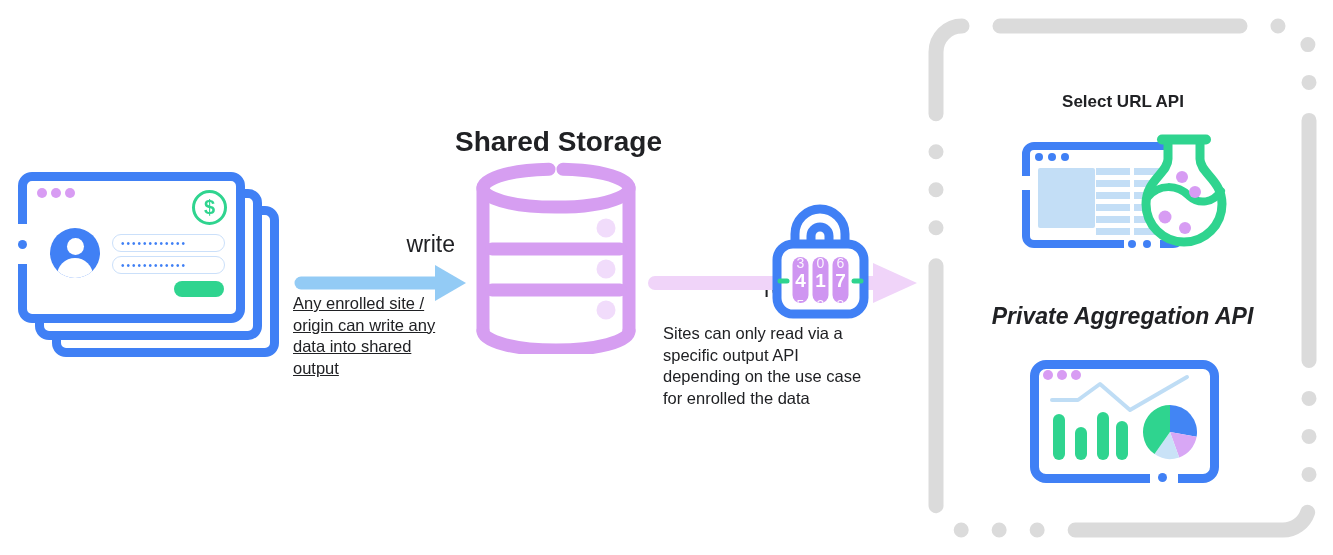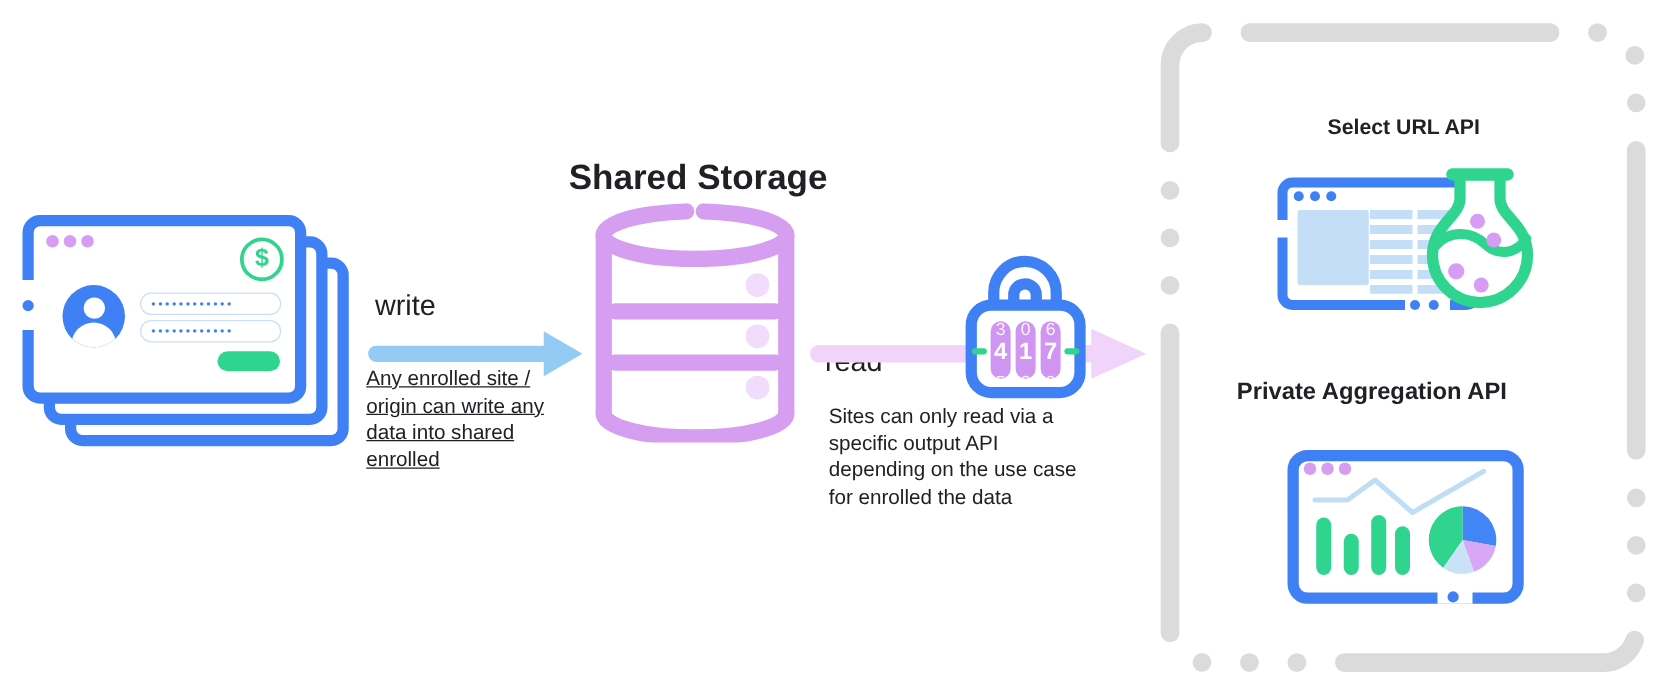--- a/index.html
+++ b/index.html
@@ -34,21 +34,21 @@
   .avatar-head{position:absolute;left:16.5px;top:10px;width:17px;height:17px;border-radius:50%;background:#fff;}
   .avatar-body{position:absolute;left:7px;top:30px;width:36px;height:36px;border-radius:50%;background:#fff;}
   .pw-field{position:absolute;left:85px;width:113px;height:18px;background:#fff;
             border:1.5px solid var(--field-border);border-radius:9px;display:flex;align-items:center;
             padding-left:8px;color:var(--blue);font-size:10px;letter-spacing:2px;overflow:hidden;}
   .login-btn{position:absolute;left:147px;top:100px;width:50px;height:16px;border-radius:8px;background:var(--green);}
   .gap-left{position:absolute;left:-11px;top:43px;width:13px;height:40px;background:#fff;}
   .dot-left{position:absolute;left:-9px;top:59px;width:9px;height:9px;border-radius:50%;background:var(--blue);}
 
   
-  .flow-label{position:absolute;font-size:23px;text-align:left;color:var(--text);}
+  .flow-label{position:absolute;font-size:23px;text-align:right;color:var(--text);}
   .caption{position:absolute;font-size:16.5px;line-height:21.5px;color:var(--text);}
   .title{position:absolute;font-size:28px;font-weight:bold;text-align:center;color:var(--text);}
 
   
   .browser{position:absolute;left:1022px;top:142px;width:163px;height:106px;background:#fff;
            border:8px solid var(--blue);border-radius:12px;}
   .bw-dots{position:absolute;left:5px;top:3px;display:flex;gap:5px;}
   .bdot{width:8px;height:8px;border-radius:50%;background:var(--blue);}
   .bw-rect{position:absolute;left:8px;top:18px;width:57px;height:60px;background:var(--blue-light);border-radius:2px;}
   .bw-col{position:absolute;top:18px;height:67px;
@@ -96,21 +96,21 @@
 
   <div class="flow-label abs" style="left:300px;top:231px;width:155px;">write</div>
   <svg class="abs" style="left:290px;top:258px;" width="185" height="50" viewBox="0 0 185 50">
     <line x1="11" y1="25" x2="147" y2="25" stroke="#93CBF5" stroke-width="13" stroke-linecap="round"></line>
     <polygon points="145,7 176,25 145,43" fill="#93CBF5"></polygon>
   </svg>
   <div class="caption abs" style="left:293px;top:293px;width:180px;text-decoration:underline;">
     <div>Any enrolled site /</div>
     <div>origin can write any</div>
     <div>data into shared</div>
-    <div>enrolled</div>
+    <div>output</div>
   </div>
 
   <div class="title abs" style="left:441px;top:126px;width:235px;">Shared Storage</div>
   <svg class="abs" style="left:472px;top:162px;" width="168" height="192" viewBox="0 0 168 192">
     <g fill="none" stroke="#D69EF1" stroke-width="13" stroke-linecap="round">
       <path d="M91 7.2 A73 19 0 1 1 77 7.2"></path>
       <path d="M11 26 V169"></path>
       <path d="M157 26 V169"></path>
       <path d="M11 169 A73 19 0 0 0 157 169"></path>
       <path d="M20 87 H148"></path>
@@ -193,21 +193,21 @@
   <svg class="abs" style="left:1139px;top:133px;" width="92" height="122" viewBox="0 0 92 122">
     <path d="M29 9 V26 C29 40 7 47 7 71 A38 38 0 1 0 83 71 C83 47 61 40 61 26 V9" fill="#fff" stroke="#2FD48F" stroke-width="9" stroke-linejoin="round"></path>
     <path d="M23 6.5 H67" fill="none" stroke="#2FD48F" stroke-width="10" stroke-linecap="round"></path>
     <path d="M9 64 C20 51 38 51 50 63 C60 72 74 70 82 58" fill="none" stroke="#2FD48F" stroke-width="8" stroke-linecap="round"></path>
     <circle cx="43" cy="44" r="6" fill="#D79CF3"></circle>
     <circle cx="56" cy="59" r="6" fill="#D79CF3"></circle>
     <circle cx="26" cy="84" r="6.5" fill="#D79CF3"></circle>
     <circle cx="46" cy="95" r="6" fill="#D79CF3"></circle>
   </svg>
 
-  <div class="title abs" style="left:940px;top:303px;width:315px;font-size:19px;">Private Aggregation API</div>
+  <div class="title abs" style="left:965px;top:303px;width:315px;font-size:23px;font-style:italic;">Private Aggregation API</div>
   <div class="agg-card">
     <div class="agg-dots">
       <span class="wdot"></span>
       <span class="wdot"></span>
       <span class="wdot"></span>
     </div>
     <svg class="abs" style="left:6px;top:3px;" width="150" height="45" viewBox="0 0 150 45">
       <polyline points="7,28 33,28 55,12 85,38 142,5" fill="none" stroke="#BFDDF5" stroke-width="4" stroke-linecap="round" stroke-linejoin="round"></polyline>
     </svg>
     <div class="bar" style="left:14px;top:45px;height:46px;"></div>

